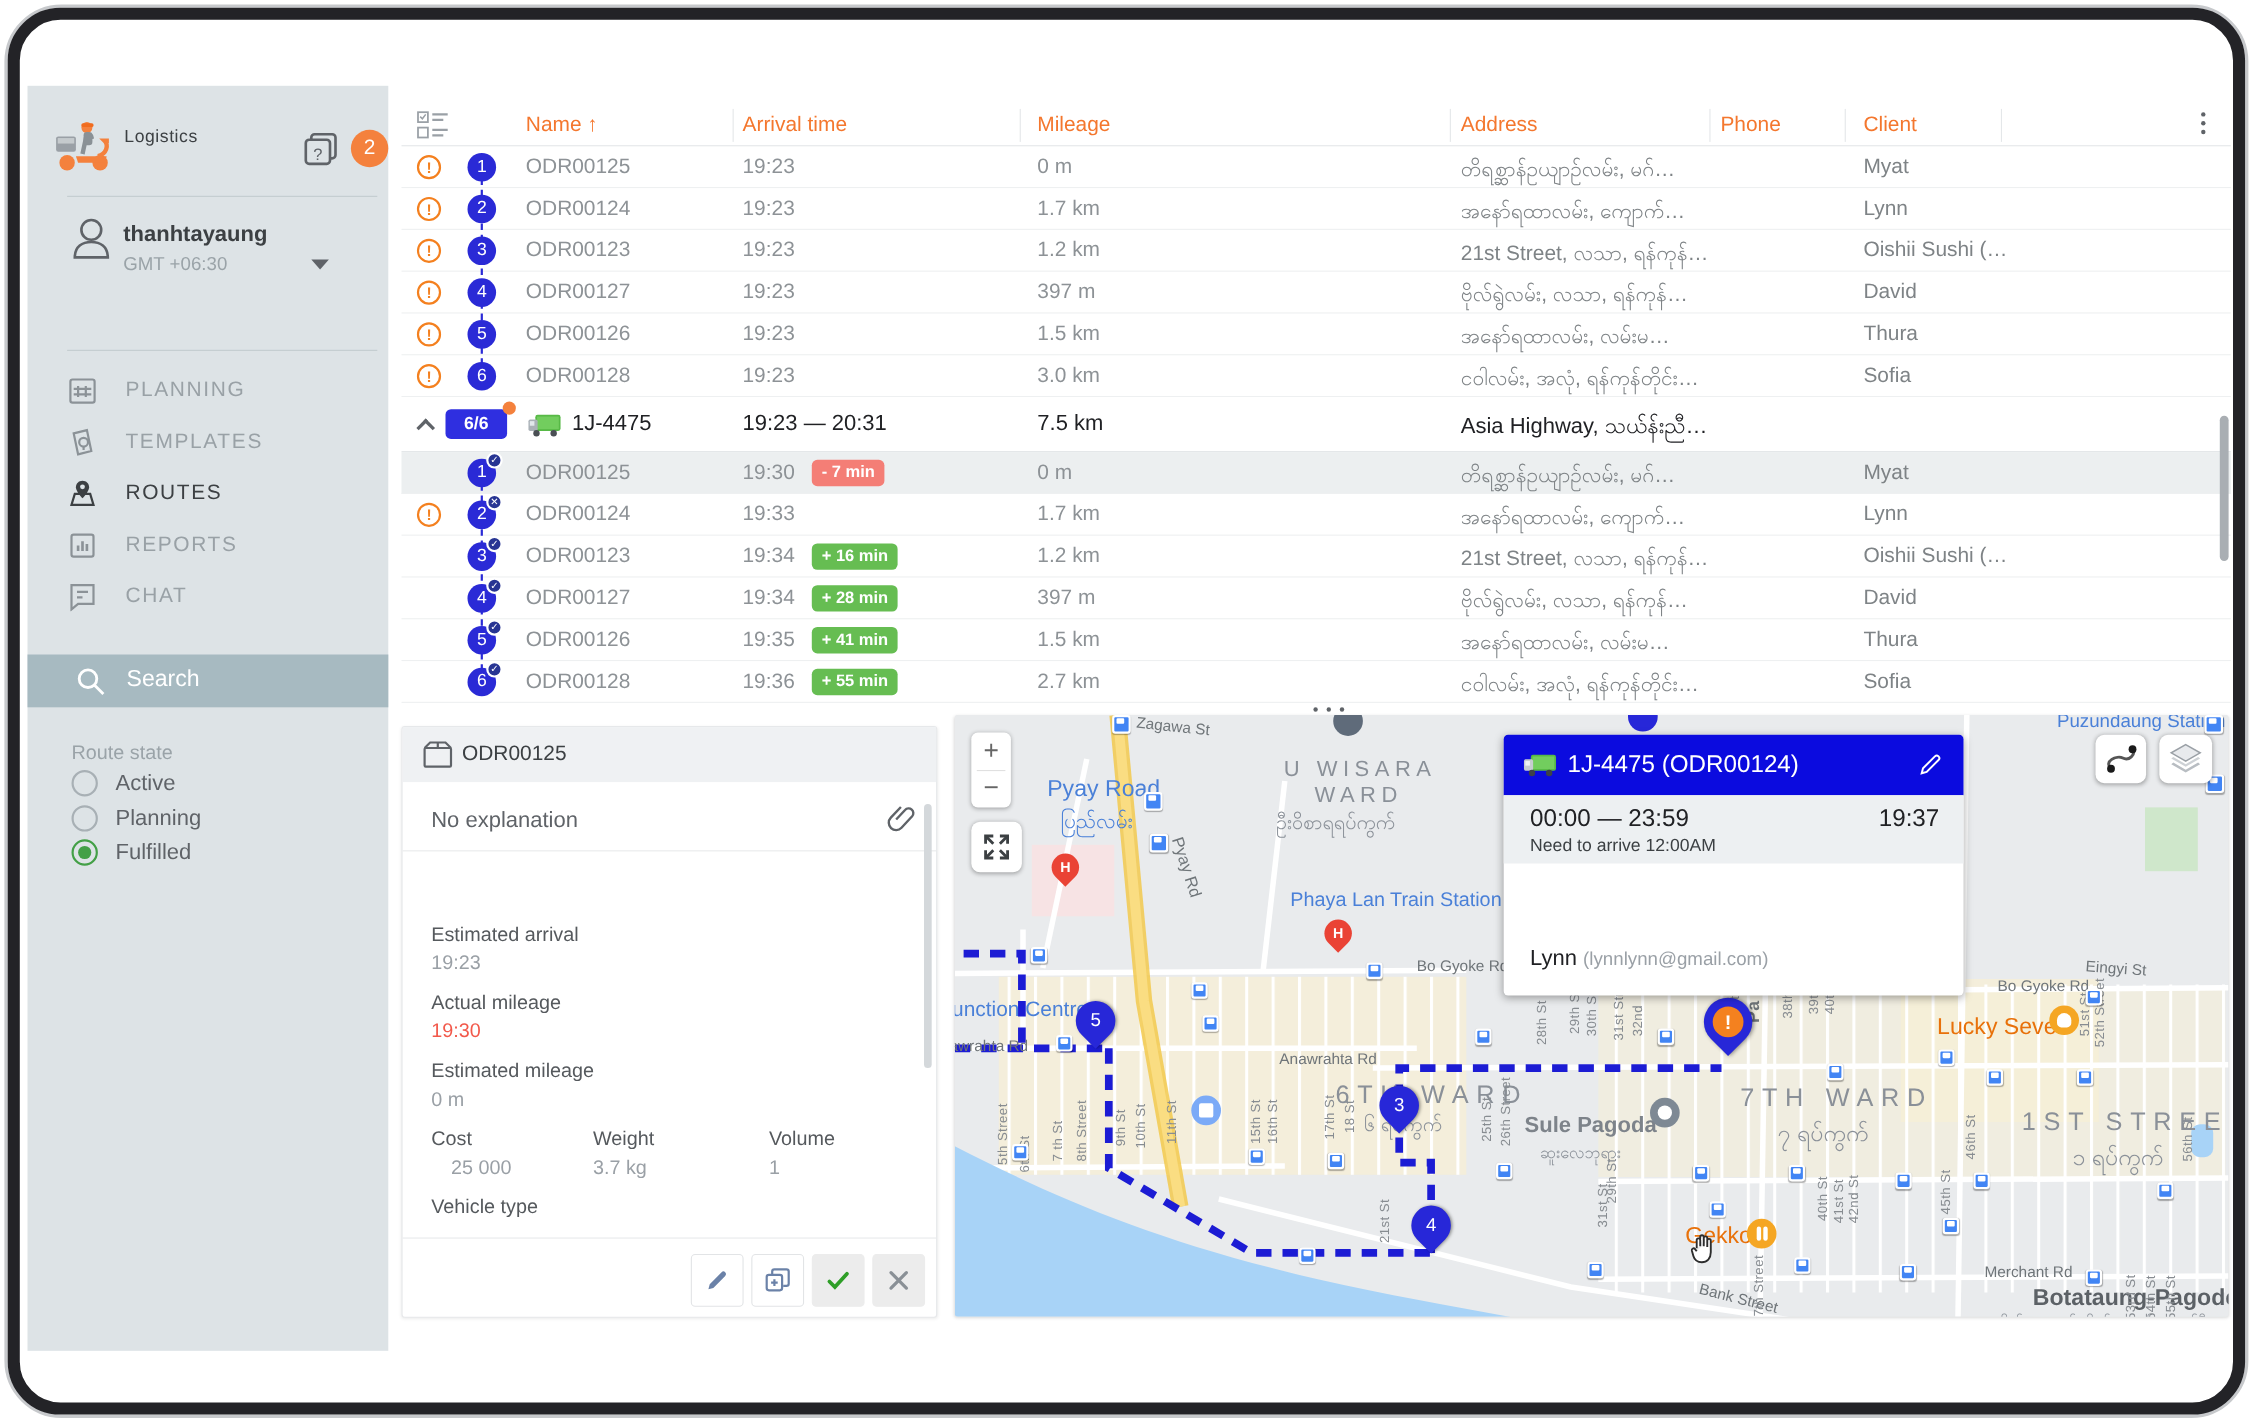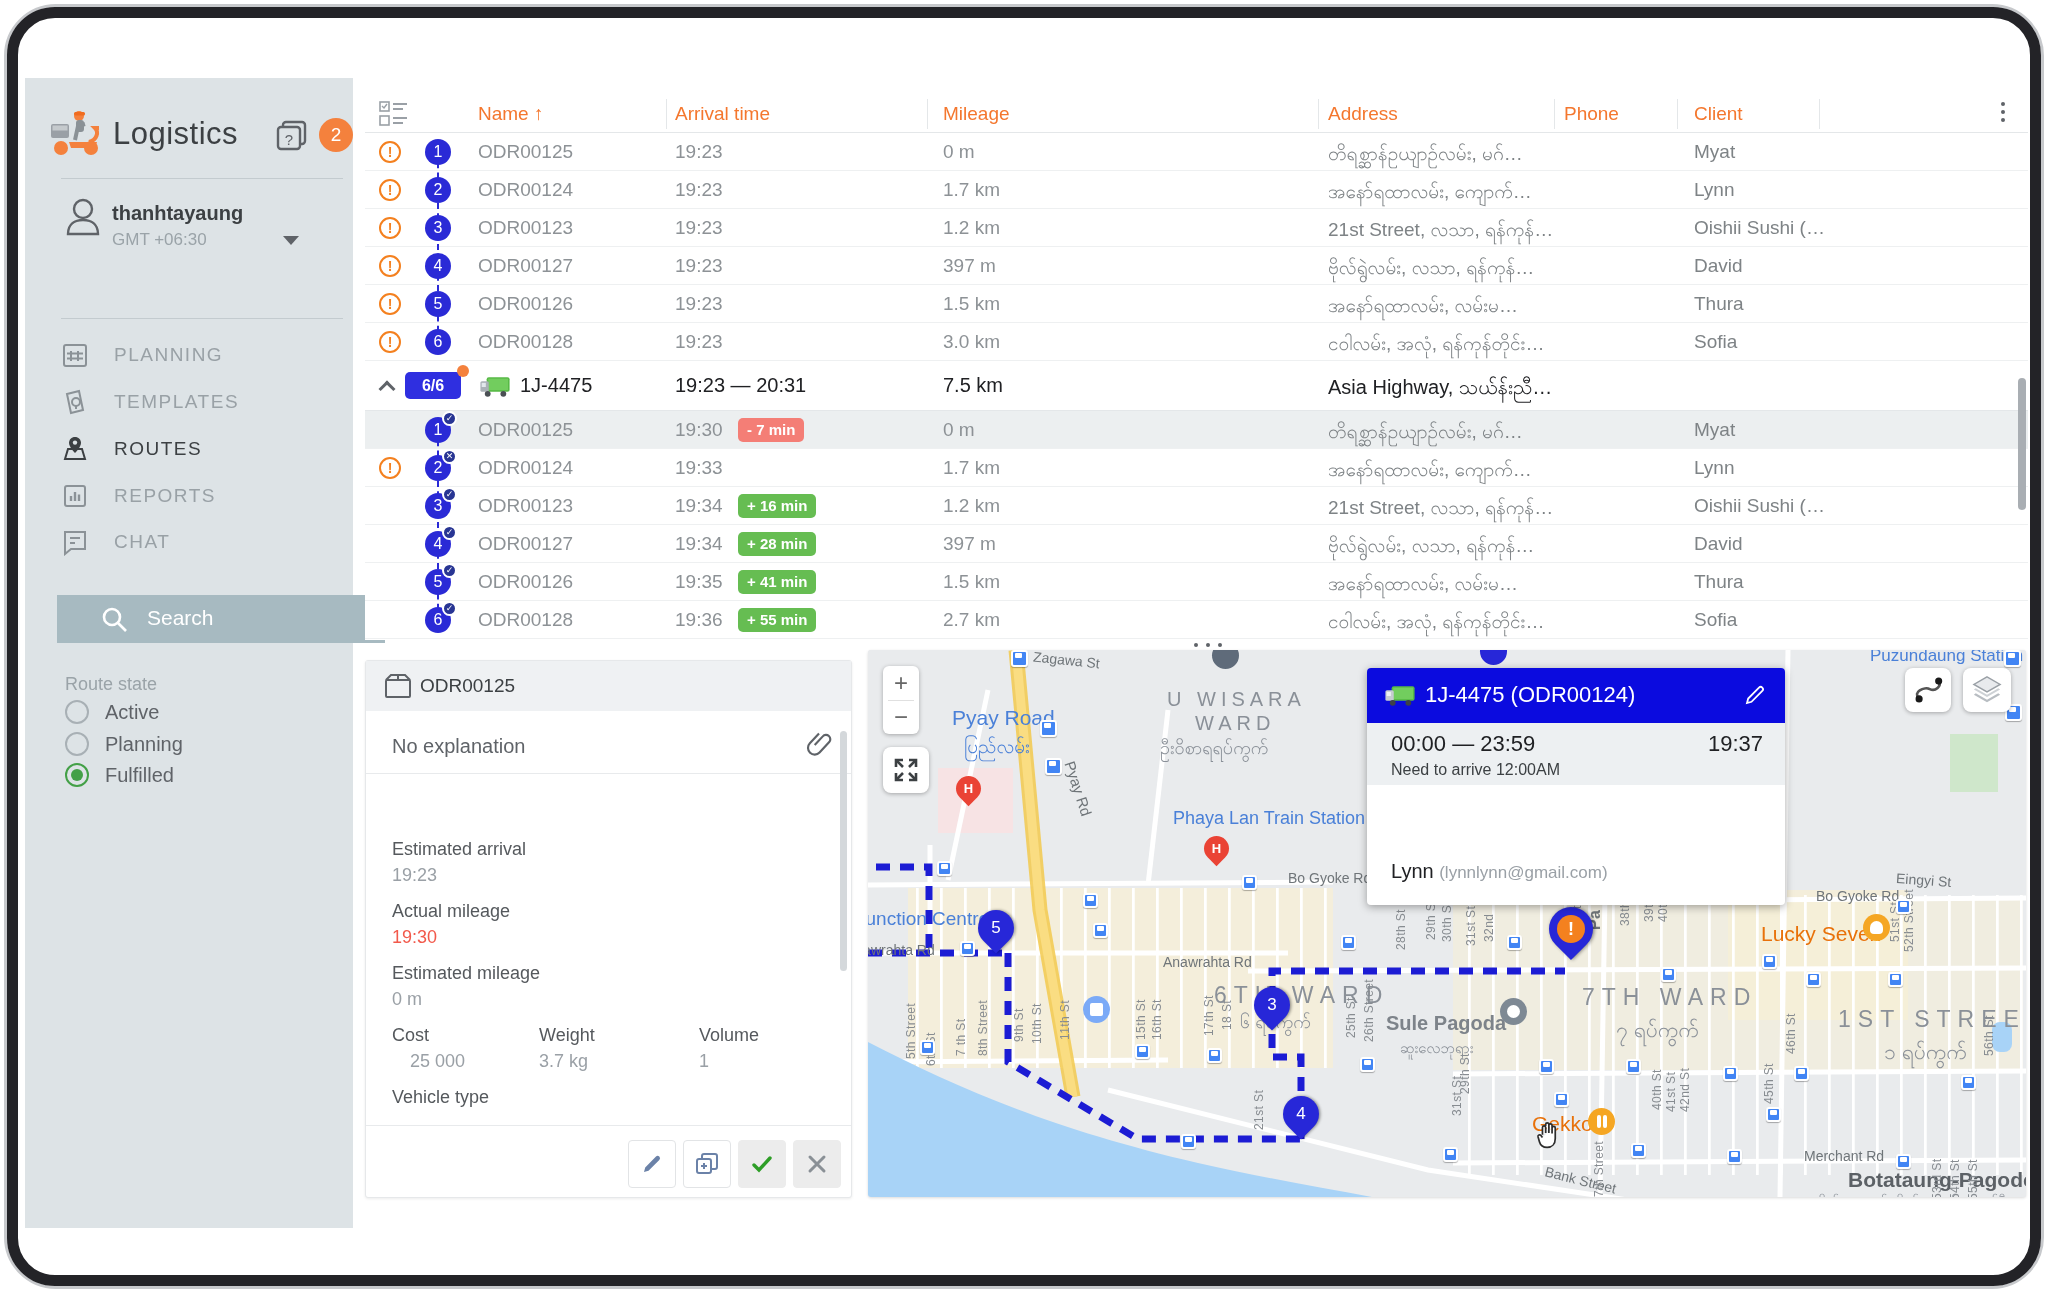--- a/index.html
+++ b/index.html
@@ -8,31 +8,31 @@
   #canvas { position:relative; width:2048px; height:1293px; overflow:hidden; background:#fff; }
 
   
   .frame-outer { position:absolute; inset:4px; border:3px solid #c7c9cc; border-radius:52px; pointer-events:none; z-index:60; }
   .frame { position:absolute; inset:7px; border:11px solid #232327; border-radius:48px; pointer-events:none; z-index:61; }
   .screen { position:absolute; left:18px; top:18px; width:2012px; height:1257px; border-radius:36px; overflow:hidden; background:#fff; }
 
   
   .sidebar { position:absolute; left:7px; top:60px; width:328px; height:1150px; background:#dde3e6; }
   .logo-row { position:absolute; left:0; top:18px; width:100%; height:66px; }
-  .app-title { position:absolute; left:88px; top:20px; font-size:31px; color:#3c4043; letter-spacing:.5px; }
+  .app-title { position:absolute; left:88px; top:20px; font-size:16px; color:#3c4043; letter-spacing:.5px; }
   .help-badge { position:absolute; left:294px; top:22px; width:34px; height:34px; border-radius:50%; background:#f4813d; color:#fff; font-size:19px; display:flex; align-items:center; justify-content:center; }
   .sb-div { position:absolute; left:36px; right:10px; height:1px; background:#c3cbcf; }
   .user-name { position:absolute; left:87px; top:124px; font-size:20px; font-weight:bold; color:#3c4043; }
   .user-tz   { position:absolute; left:87px; top:152px; font-size:17px; color:#9aa3a8; }
   .caret { position:absolute; left:258px; top:158px; width:0; height:0; border-left:8px solid transparent; border-right:8px solid transparent; border-top:9px solid #5f6368; }
   .menu-item { position:absolute; left:0; width:100%; height:46px; cursor:pointer; }
   .menu-item .lbl { position:absolute; left:89px; top:12px; font-size:19px; letter-spacing:1.5px; color:#99a1a6; }
   .menu-item.active .lbl { color:#3c4043; }
   .menu-ic { position:absolute; left:36px; top:9px; width:28px; height:28px; }
-  .search-bar { position:absolute; left:0; top:517px; width:100%; height:48px; background:#a7bac1; cursor:pointer;margin-left:32px; }
+  .search-bar { position:absolute; left:0; top:517px; width:100%; height:48px; background:#a7bac1; cursor:pointer; }
   .search-bar .lbl { position:absolute; left:90px; top:11px; font-size:21px; color:#fff; }
   .rs-title { position:absolute; left:40px; top:596px; font-size:18px; color:#9aa3a8; }
   .radio-row { position:absolute; left:40px; height:30px; cursor:pointer; }
   .radio { position:absolute; left:0; top:2px; width:24px; height:24px; border-radius:50%; border:2px solid #a8b0b5; background:transparent; }
   .radio.sel { border-color:#43a047; }
   .radio.sel::after { content:""; position:absolute; left:4px; top:4px; width:12px; height:12px; border-radius:50%; background:#43a047; }
   .radio-lbl { position:absolute; left:40px; top:3px; font-size:20px; color:#5f6368; }
 
   
   .tablewrap { position:absolute; left:347px; top:77px; width:1663px; height:545px; background:#fff; }

